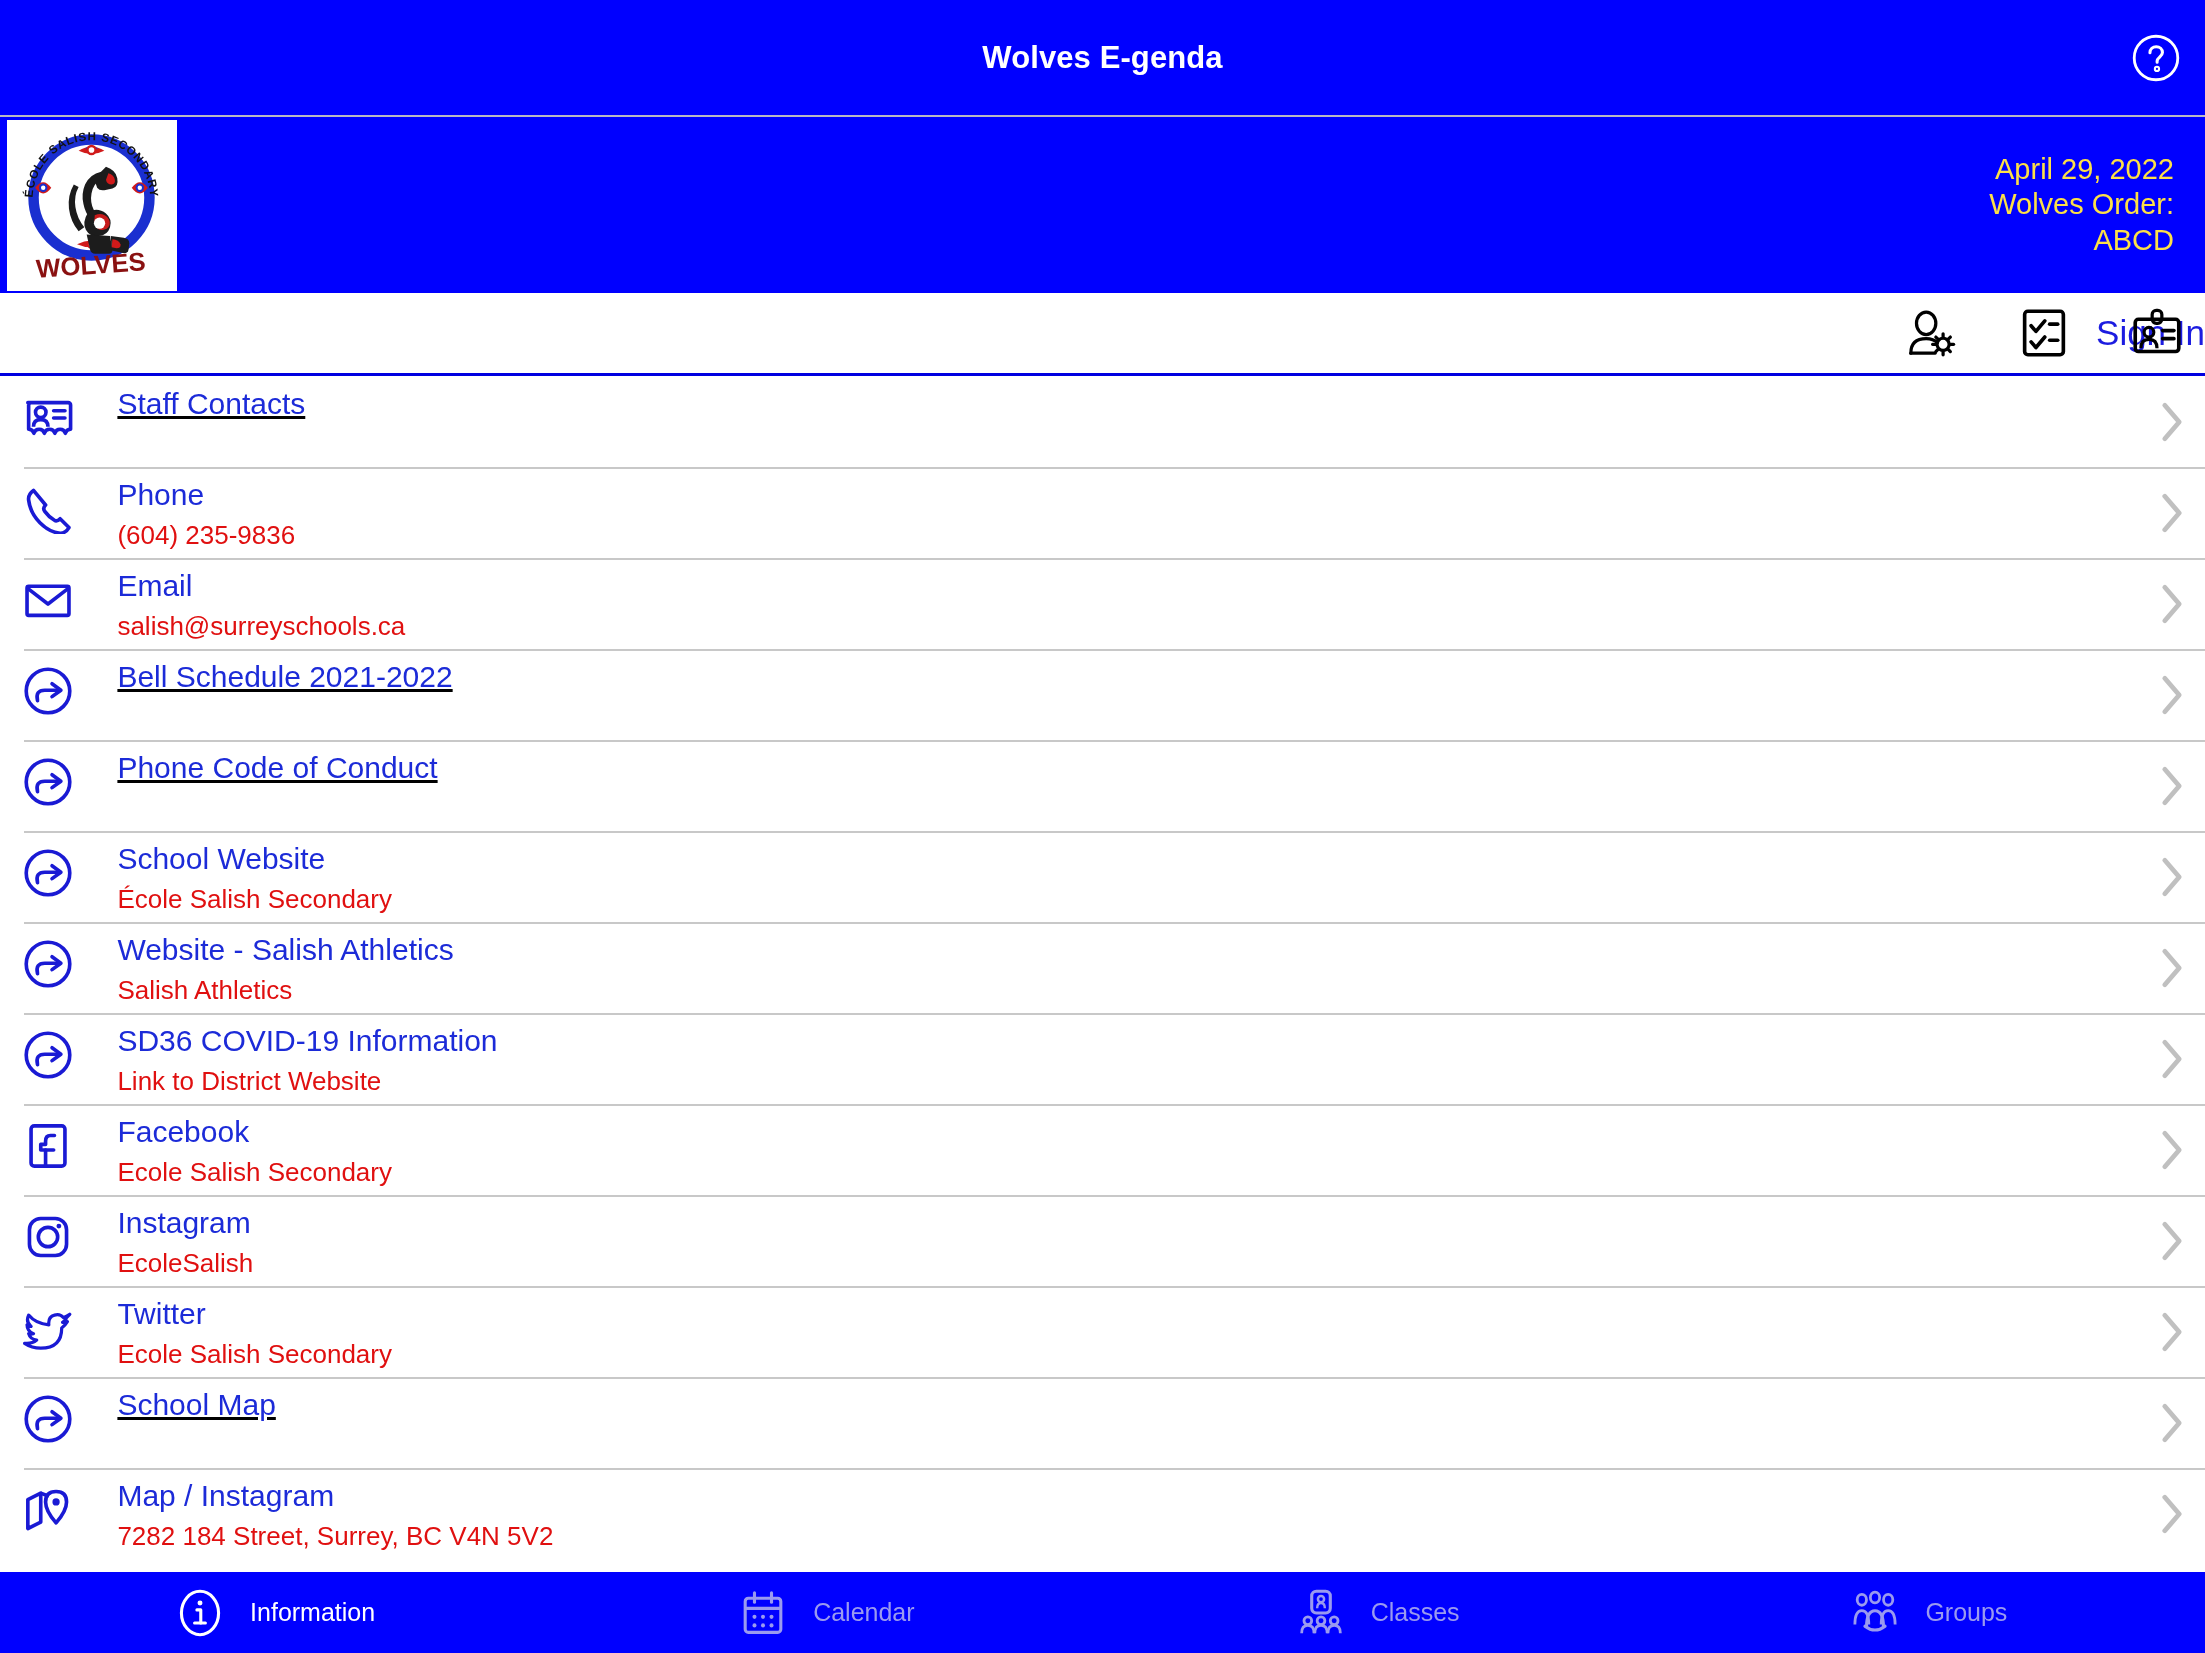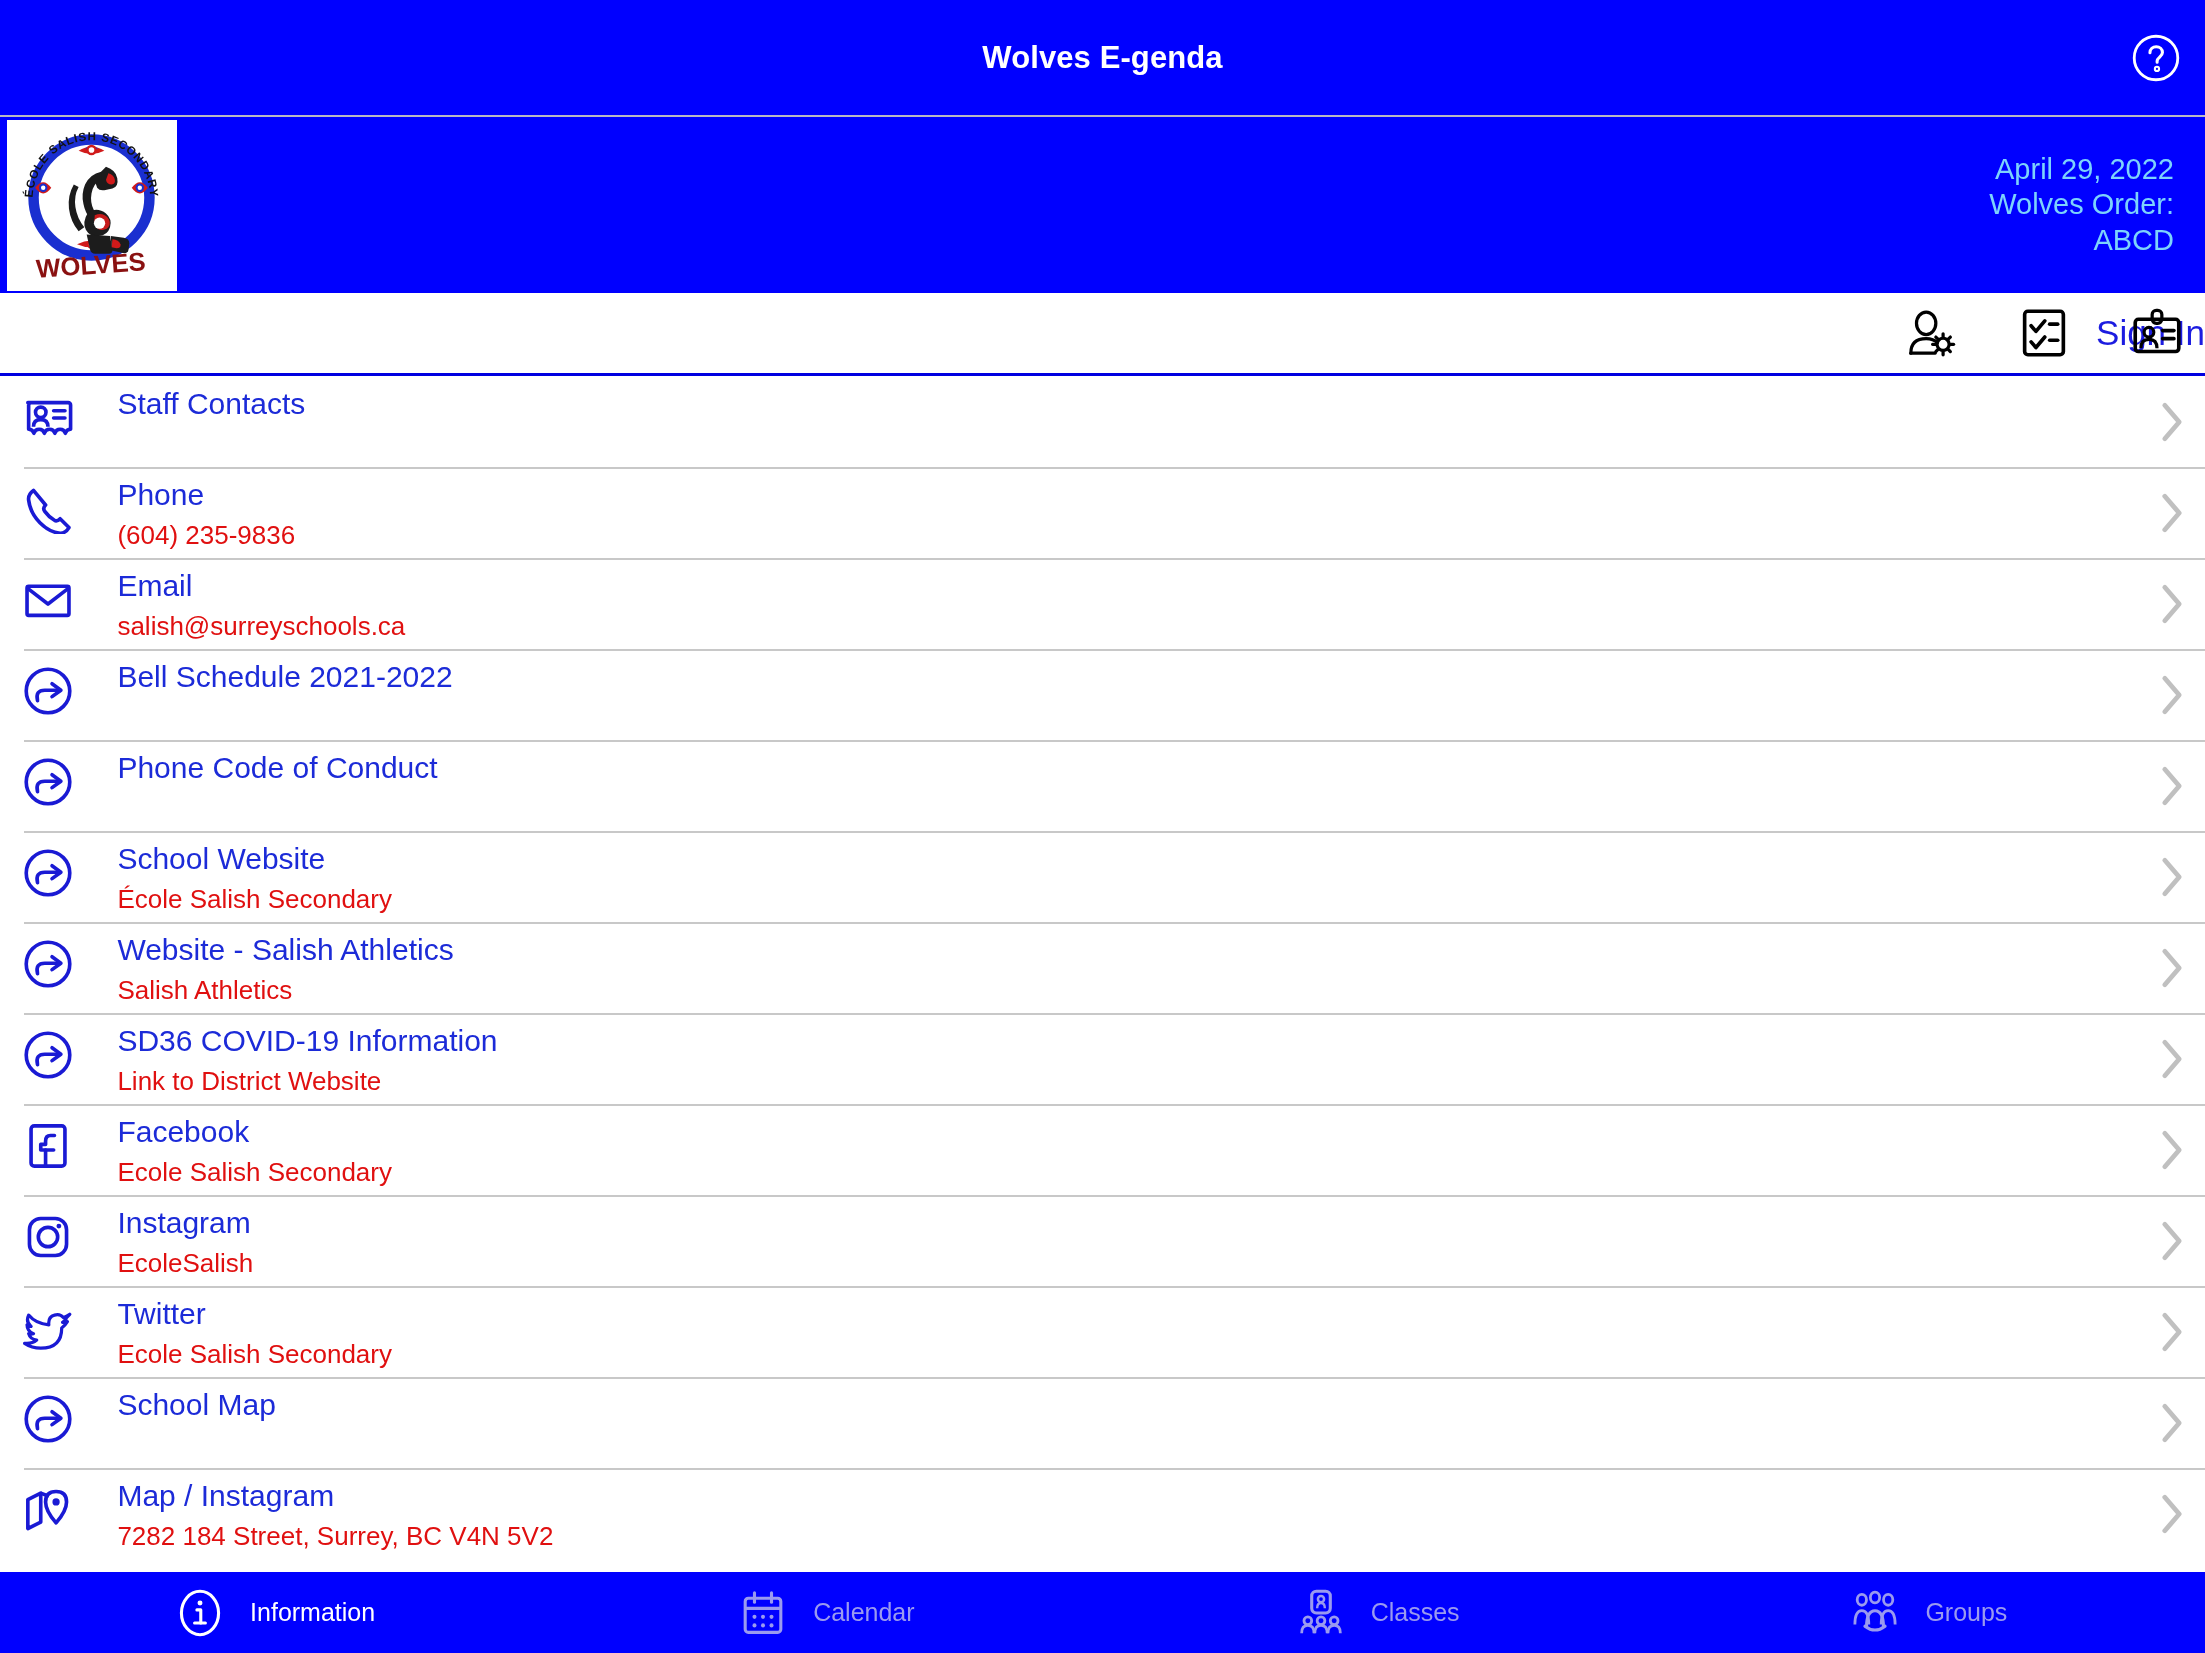--- a/index.html
+++ b/index.html
@@ -50,21 +50,21 @@
   .logo-box {
     width: 170px; height: 171px;
     margin-left: 6.5px;
     background: #ffffff;
     display: flex; align-items: center; justify-content: center;
     overflow: hidden;
   }
   .datecol {
     margin-right: 31px;
     text-align: right;
-    color: #7dd3fc;
+    color: #fde047;
     font-size: 29px;
     line-height: 1.22;
   }
 
   
   .toolbar {
     position: relative;
     height: 83px;
     flex: 0 0 83px;
     background: #ffffff;
@@ -127,21 +127,21 @@
     line-height: 1.15;
     margin-top: 8px;
   }
   .chev {
     position: absolute;
     right: 21px;
     top: 50%;
     transform: translateY(-50%);
     width: 24px; height: 42px;
   }
-  .row.one-line { height: 91px; }
+  .row.one-line { height: 91px; text-decoration: underline; }
   .row.two-line { height: 91px; }
 
   
   .tabbar {
     flex: 0 0 81px;
     height: 81px;
     background: #0000ff;
     display: flex; align-items: center;
   }
   .tab {

